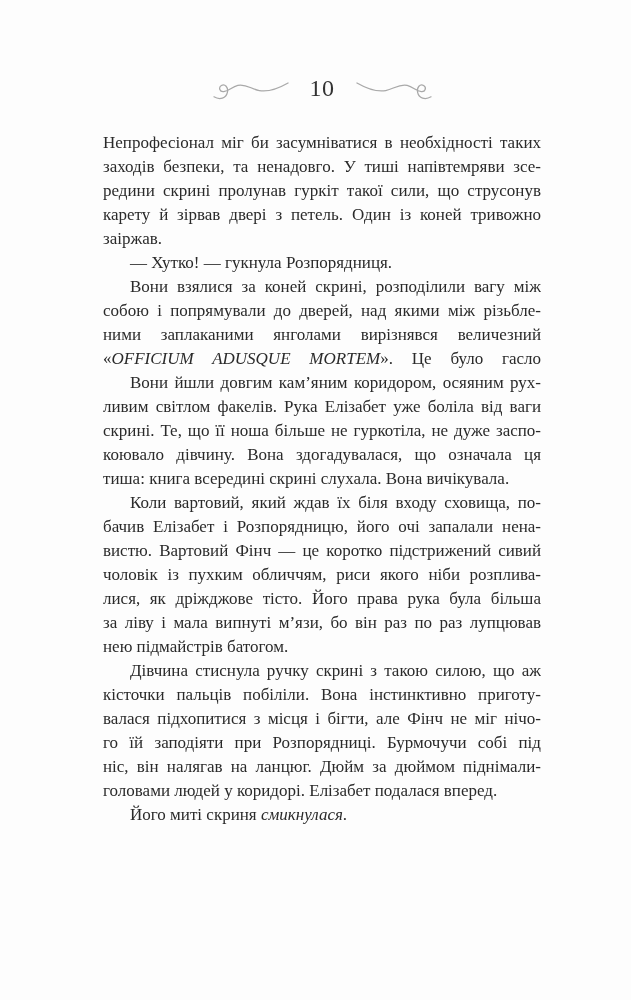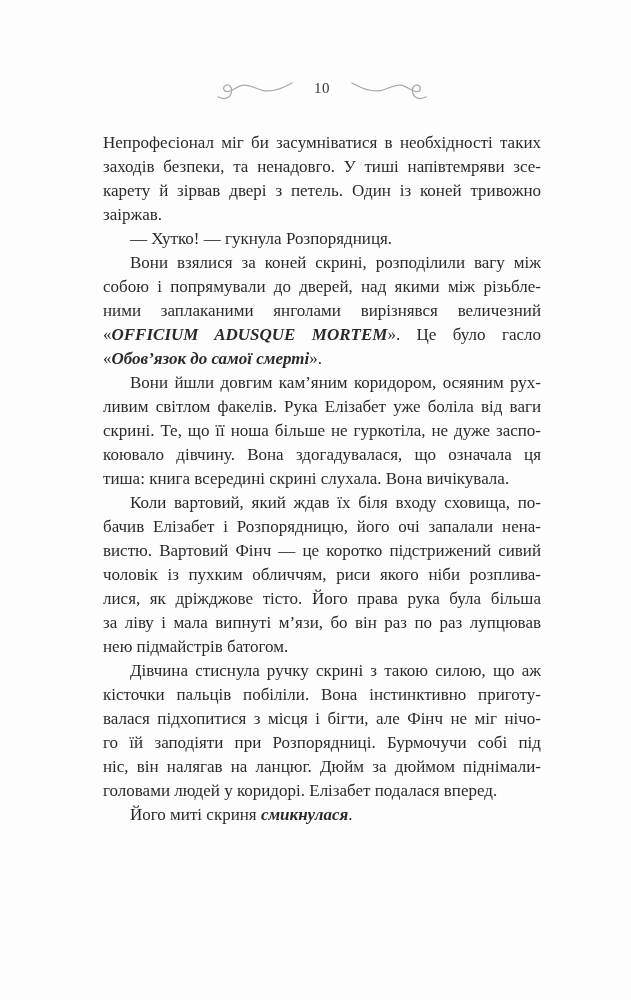--- a/index.html
+++ b/index.html
@@ -30,21 +30,21 @@
     gap:20px;
   }
   .flourish{
     width:78px;
     height:26px;
     flex:0 0 auto;
   }
   .flourish svg{display:block;width:100%;height:100%;}
   .flourish.right svg{transform:scaleX(-1);}
   .page-number{
-    font-size:15px;
+    font-size:24px;
     color:var(--pagenum);
     letter-spacing:0.5px;
     line-height:1;
     padding-bottom:2px;
   }
   .text-block{
     position:absolute;
     top:131px;
     left:103px;
     width:438px;
@@ -60,21 +60,21 @@
     text-align:justify;
     text-align-last:justify;
     white-space:normal;
   }
   .line.last{
     text-align-last:auto;
   }
   .line.indent{
     padding-left:27px;
   }
-  .ital{font-style:italic;font-weight:bold;}
+  .ital{font-style:italic;}
 </style>
 </head>
 <body>
 
 <div class="page">
 
   <div class="page-header">
     <span class="flourish left">
       <svg viewBox="0 0 80 26" fill="none" xmlns="http://www.w3.org/2000/svg">
         <path d="M 2 21 C 8 24.5, 14.5 22.5, 15.8 16.5
@@ -95,32 +95,32 @@
                  C 34.5 7.3, 40.5 13.2, 48.5 14.6
                  C 57.5 16.2, 66.5 13.4, 78 6.8" stroke="#a9a9a9" stroke-width="1.3" stroke-linecap="round"></path>
       </svg>
     </span>
   </div>
 
   <div class="text-block">
       <div class="paragraph">
         <div class="line"><span>Непрофесіонал міг би засумніватися в необхідності таких</span></div>
         <div class="line"><span>заходів безпеки, та ненадовго. У тиші напівтемряви зсе-</span></div>
+        <div class="line"><span>редини скрині пролунав гуркіт такої сили, що струсонув</span></div>
         <div class="line"><span>карету й зірвав двері з петель. Один із коней тривожно</span></div>
         <div class="line last"><span>заіржав.</span></div>
       </div>
       <div class="paragraph">
         <div class="line last indent"><span>— Хутко! — гукнула Розпорядниця.</span></div>
       </div>
       <div class="paragraph">
         <div class="line indent"><span>Вони взялися за коней скрині, розподілили вагу між</span></div>
         <div class="line"><span>собою і попрямували до дверей, над якими між різьбле-</span></div>
         <div class="line"><span>ними заплаканими янголами вирізнявся величезний</span></div>
         <div class="line"><span>«</span><span class="ital">OFFICIUM ADUSQUE MORTEM</span><span>». Це було гасло вартових:</span></div>
-        <div class="line last"><span>«</span><span class="ital">Обов’язок до самої смерті</span><span>».</span></div>
       </div>
       <div class="paragraph">
         <div class="line indent"><span>Вони йшли довгим кам’яним коридором, осяяним рух-</span></div>
         <div class="line"><span>ливим світлом факелів. Рука Елізабет уже боліла від ваги</span></div>
         <div class="line"><span>скрині. Те, що її ноша більше не гуркотіла, не дуже заспо-</span></div>
         <div class="line"><span>коювало дівчину. Вона здогадувалася, що означала ця</span></div>
         <div class="line last"><span>тиша: книга всередині скрині слухала. Вона вичікувала.</span></div>
       </div>
       <div class="paragraph">
         <div class="line indent"><span>Коли вартовий, який ждав їх біля входу сховища, по-</span></div>

